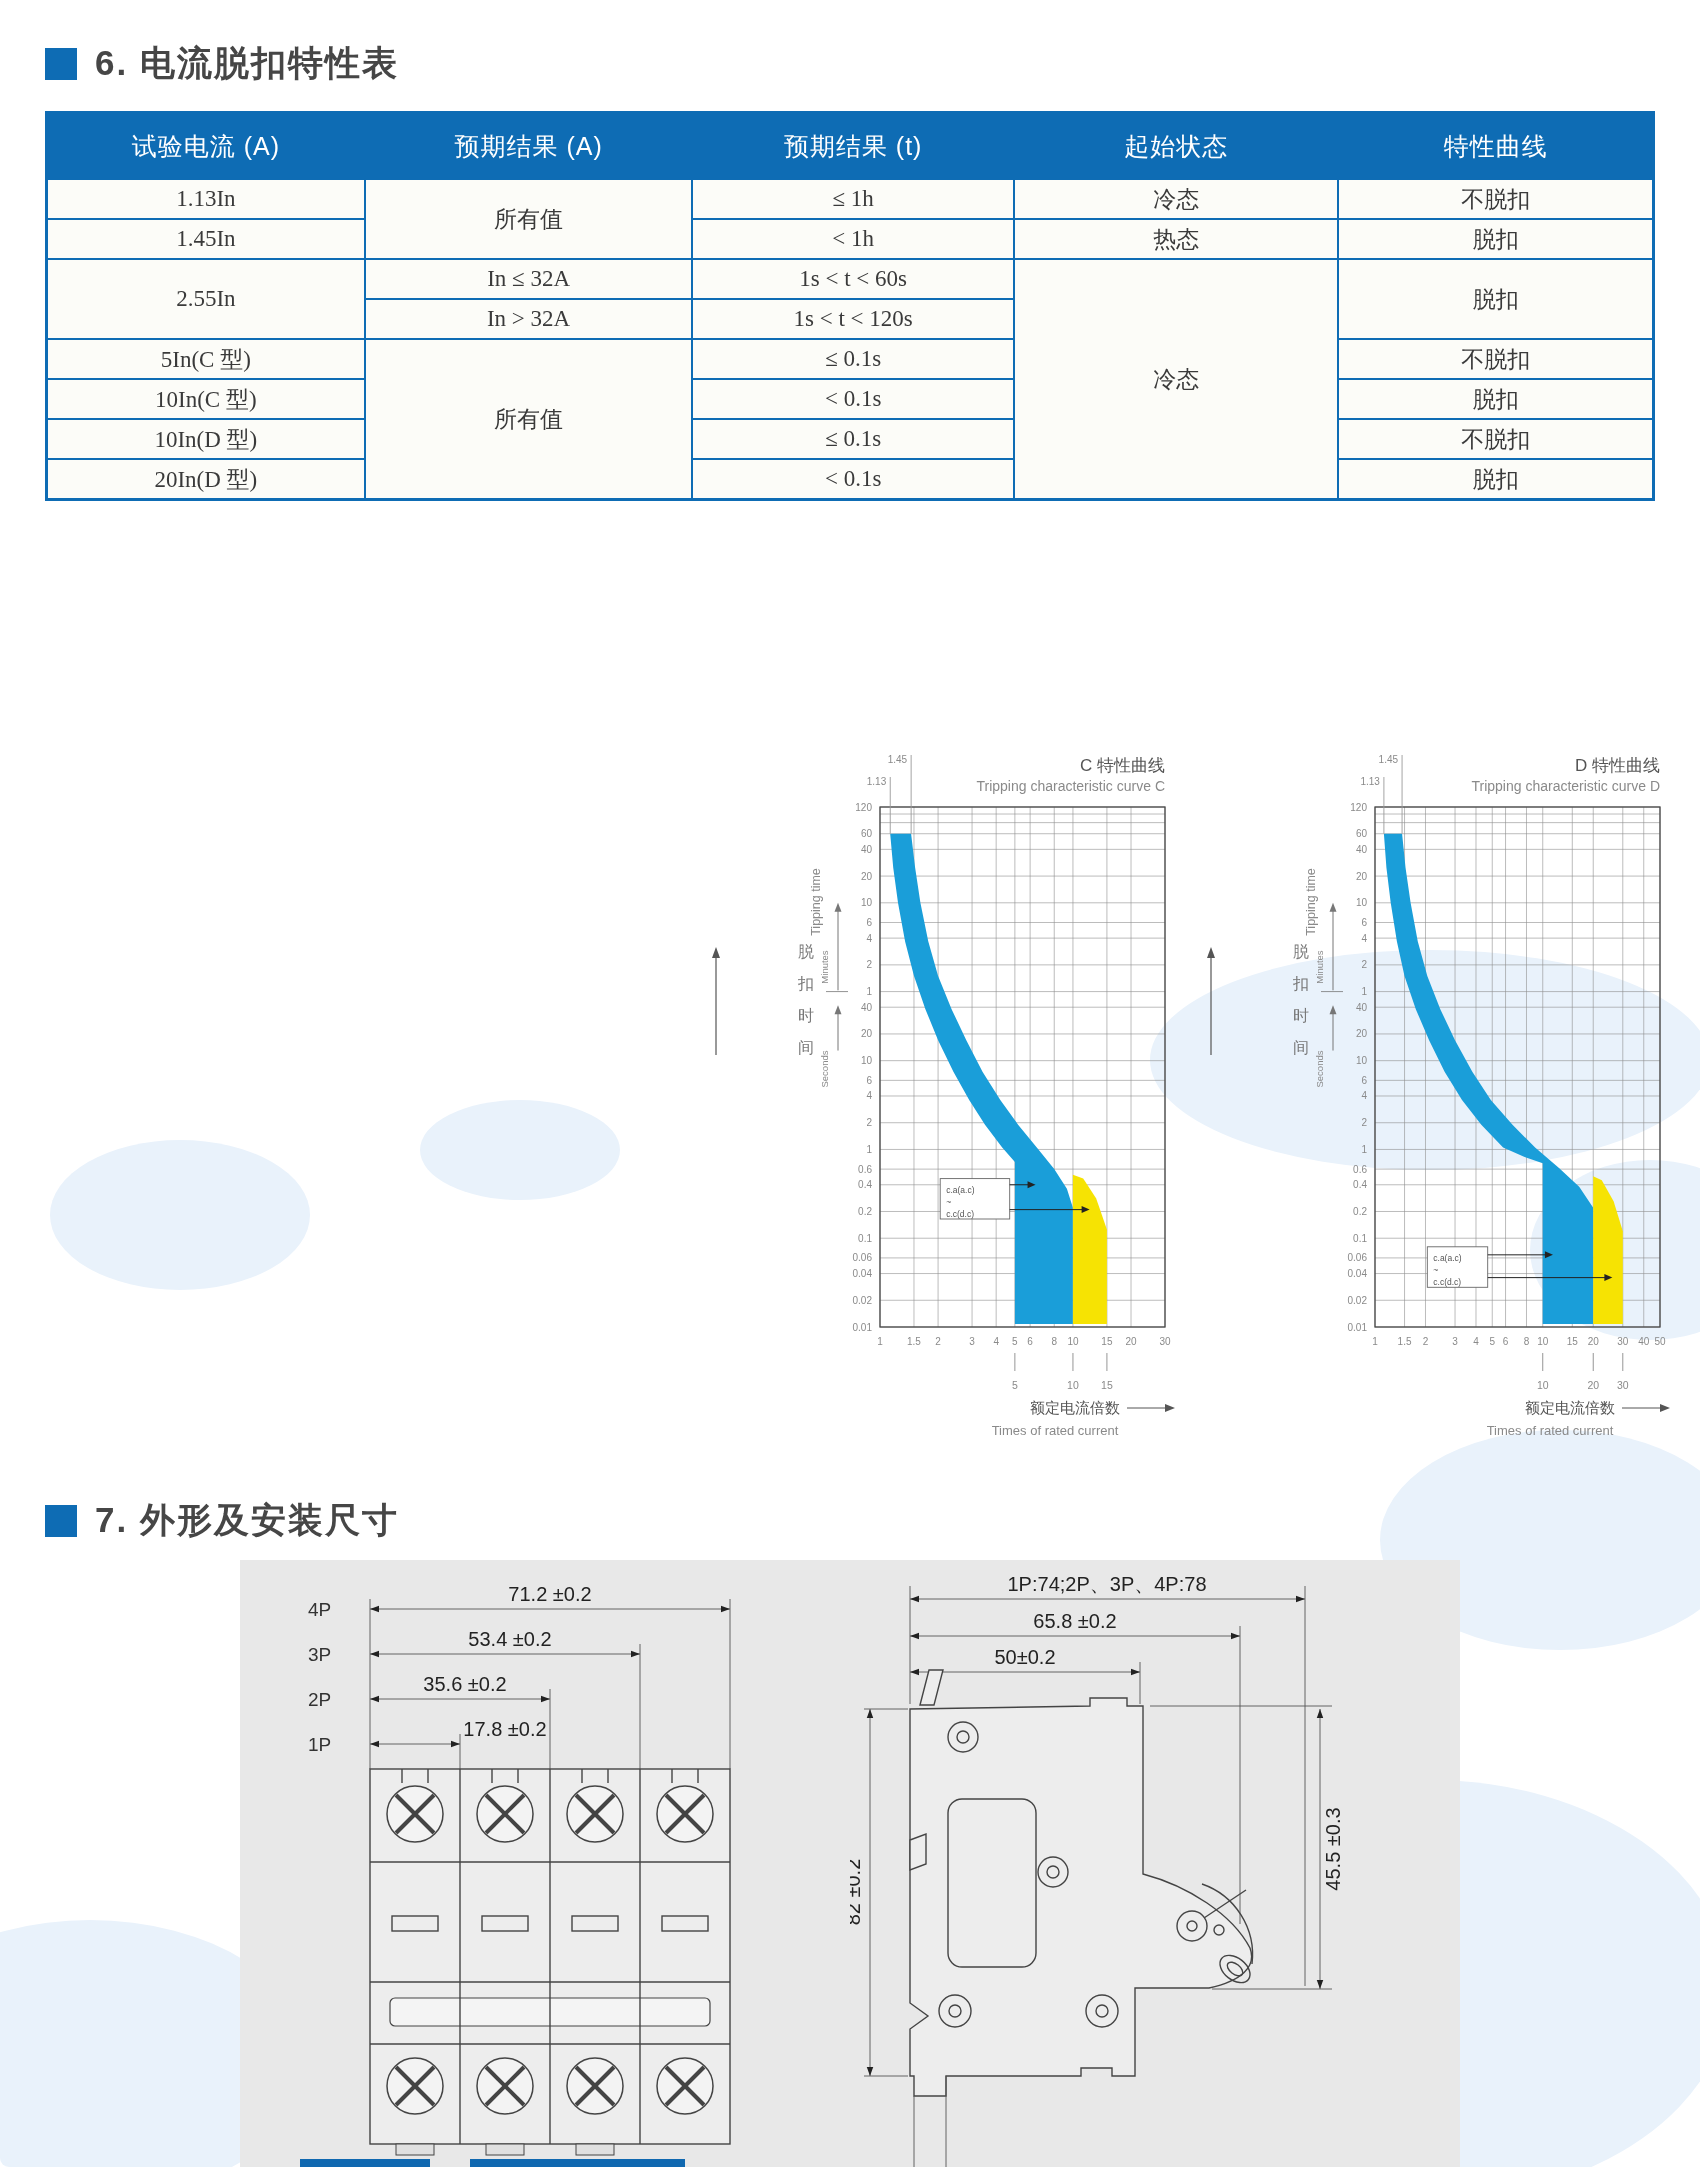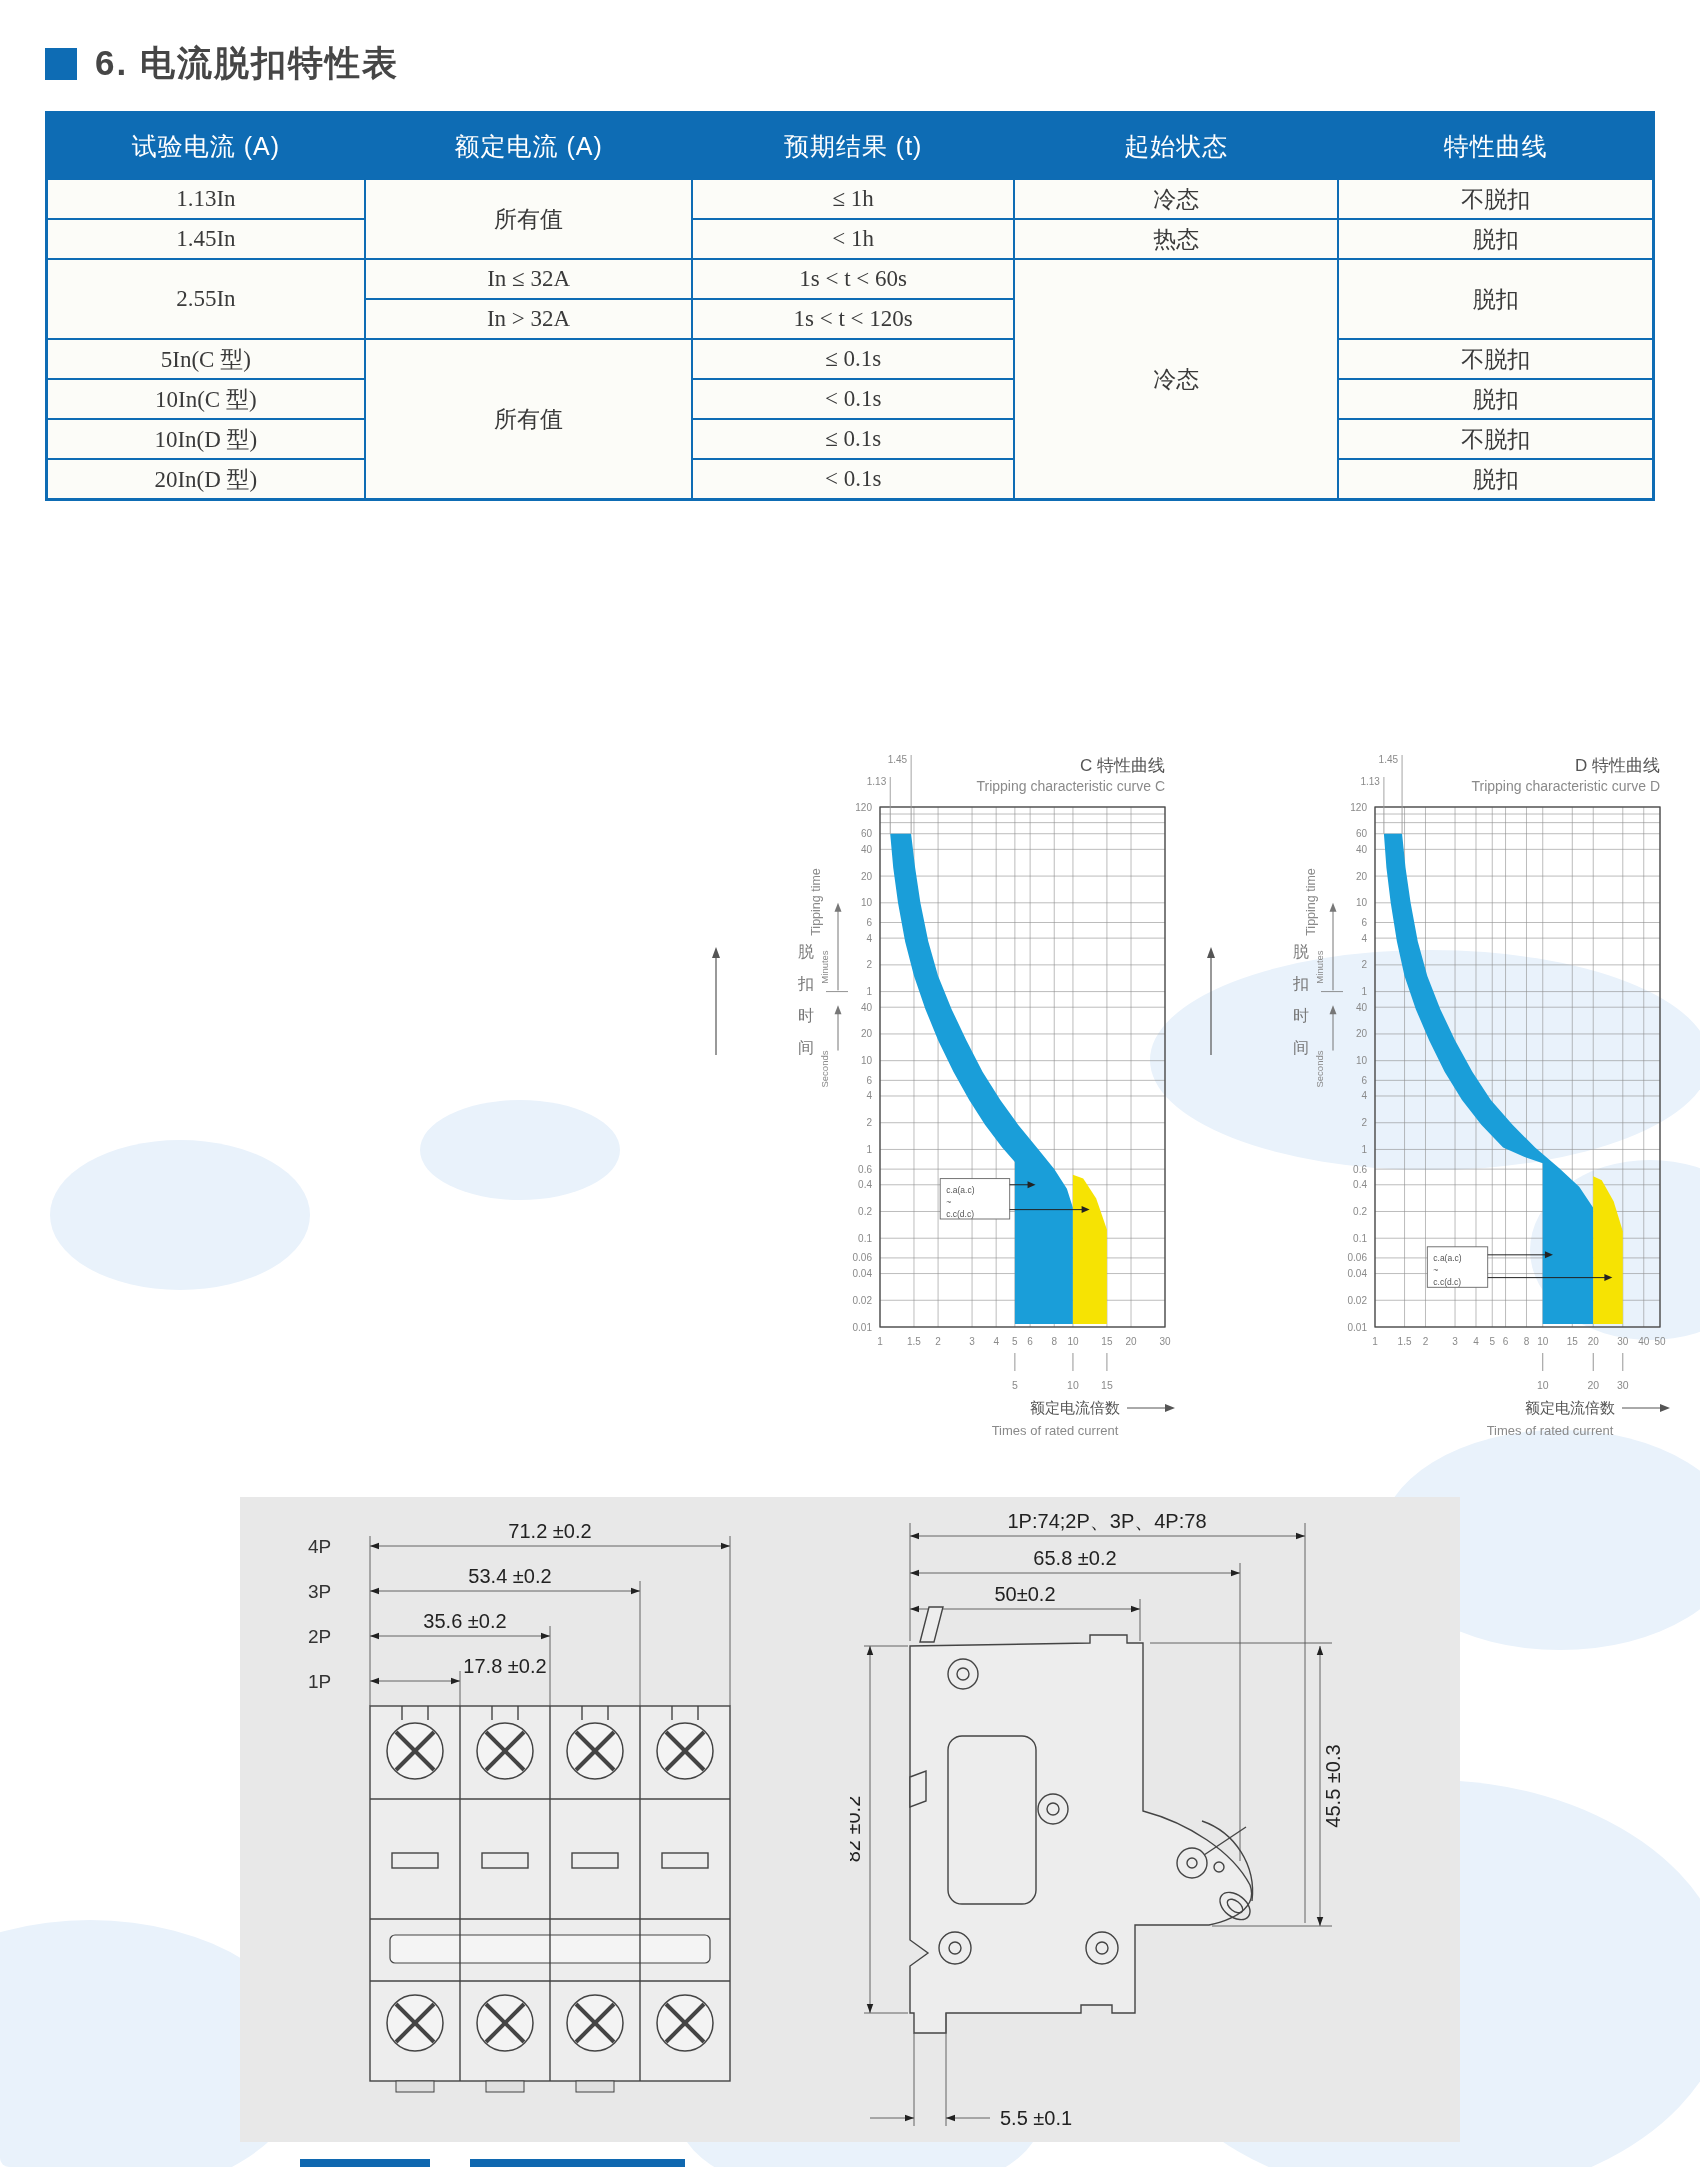--- a/index.html
+++ b/index.html
@@ -61,21 +61,21 @@
         <colgroup>
           <col style="width:19.8%">
             <col style="width:20.4%">
             <col style="width:20%">
           <col style="width:20.2%">
             <col style="width:19.6%">
         </colgroup>
         <thead>
           <tr>
             <th>试验电流 (A)</th>
-            <th>额定电流 (A)</th>
+            <th>预期结果 (A)</th>
             <th>预期结果 (t)</th>
             <th>起始状态</th>
             <th>特性曲线</th>
           </tr>
         </thead>
         <tbody>
           <tr>
             <td>1.13In</td>
             <td rowspan="2">所有值</td>
             <td>≤ 1h</td>
@@ -359,20 +359,24 @@
             <text x="228.29630315669624" y="525.8258262576128" font-size="8.5" text-anchor="start" fill="#555">~</text>
             <text x="228.29630315669624" y="537.8258262576128" font-size="8.5" text-anchor="start" fill="#555">c.c(d.c)</text>
             <line x1="282.7435381571313" y1="507.8314922856377" x2="341.9306778396726" y2="507.8314922856377" stroke="#222" stroke-width="1"></line>
             <polygon points="347.9306778396726,507.8314922856377 339.9306778396726,504.3314922856377 339.9306778396726,511.3314922856377" fill="#222"></polygon>
             <line x1="282.7435381571313" y1="530.6127916461564" x2="401.35993168948596" y2="530.6127916461564" stroke="#222" stroke-width="1"></line>
             <polygon points="407.35993168948596,530.6127916461564 399.35993168948596,527.1127916461564 399.35993168948596,534.1127916461564" fill="#222"></polygon>
           </svg></div>
     </div>
 
     <section class="sec7">
+      <div class="sec-head">
+        <span class="bullet"></span>
+        <h2>7. 外形及安装尺寸</h2>
+      </div>
 
       <div class="panel">
 
         <svg class="front" width="470" height="600" viewBox="0 0 470 600">
           <defs>
             <marker id="aeF" viewBox="0 0 10 8" markerWidth="11" markerHeight="9" refX="9.5" refY="4" orient="auto">
               <path d="M0,0.6 L9.5,4 L0,7.4 Z" fill="#222"></path>
               </marker>
             <marker id="asF" viewBox="0 0 10 8" markerWidth="11" markerHeight="9" refX="9.5" refY="4" orient="auto-start-reverse">
               <path d="M0,0.6 L9.5,4 L0,7.4 Z" fill="#222"></path>

